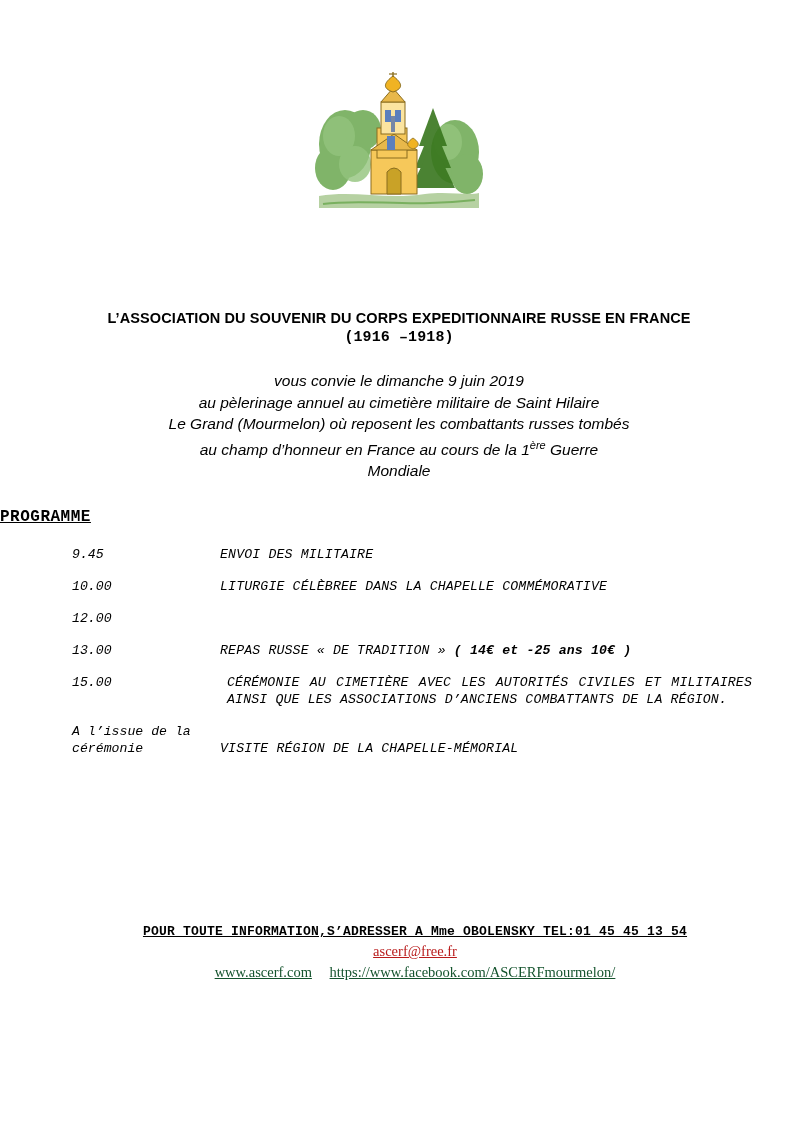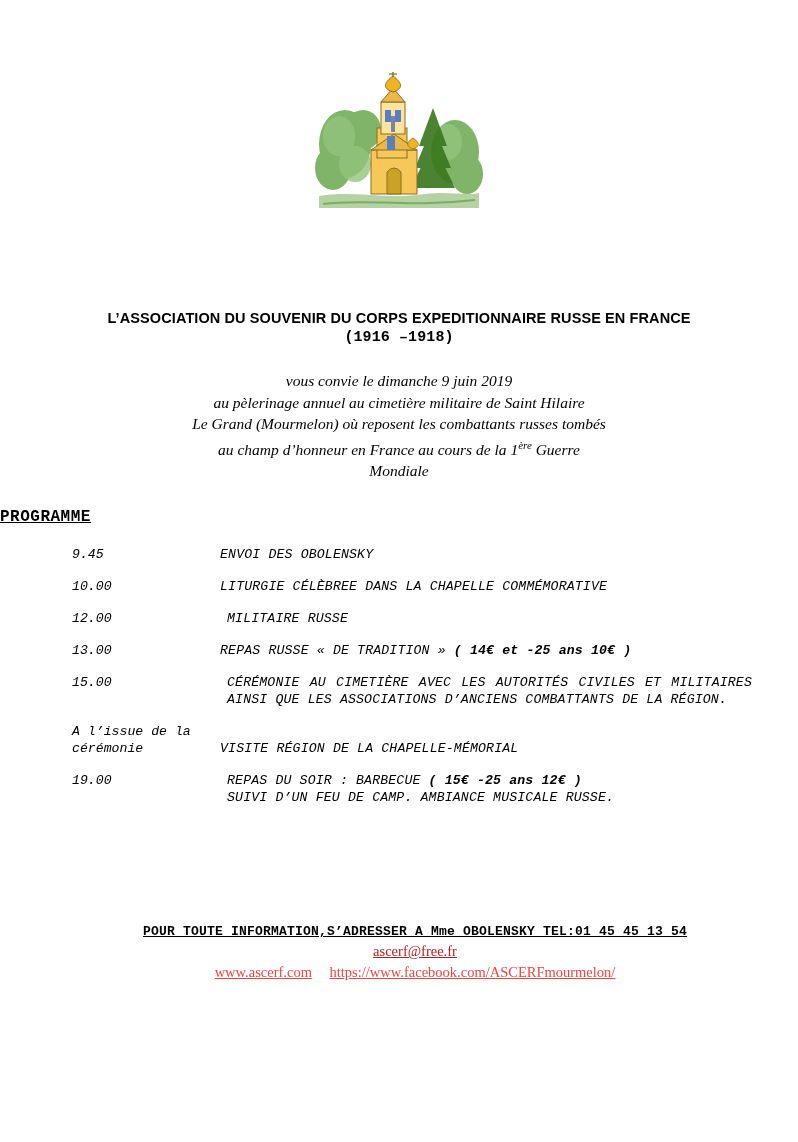--- a/index.html
+++ b/index.html
@@ -56,21 +56,21 @@
     font-size: 15px;
   }
 
   
   .intro {
     position: absolute;
     top: 370px;
     left: 72px;
     width: 654px;
     text-align: center;
-    font-family: Liberation Serif, serif;
+    font-family: Liberation Sans, sans-serif;
     font-style: italic;
     font-size: 15.5px;
     line-height: 21.5px;
   }
   .intro .l1, .intro .l2 { display: block; }
   .intro .l3, .intro .l4, .intro .l5, .intro .l6 { display: block; }
   .intro sup { font-size: 11px; vertical-align: super; }
 
   
   .prog-title {
@@ -146,21 +146,21 @@
     font-size: 14.5px;
     color: #b91c1c;
     text-decoration: underline;
   }
   .footer .links {
     margin-top: 4px;
     font-family: "Liberation Serif", serif;
     font-size: 14.5px;
   }
   .footer .links a {
-    color: #ef4444;
+    color: #14532d;
     margin: 0 7px;
   }
 </style>
 </head>
 <body>
 
 <div class="page">
 
   <div class="logo-wrap">
     <div class="logo-box">
@@ -232,32 +232,31 @@
     <span class="l5"><span>au champ d’honneur en France au cours de la 1</span><sup>ère</sup><span> Guerre</span></span>
     <span class="l6">Mondiale</span>
   </div>
 
   <div class="prog-title">PROGRAMME</div>
 
   <div class="programme">
 
     <div class="row">
       <div class="time">9.45</div>
-      <div class="desc">ENVOI DES OBOLENSKY</div>
+      <div class="desc">ENVOI DES MILITAIRE</div>
     </div>
 
     <div class="row">
       <div class="time">10.00</div>
       <div class="desc">LITURGIE CÉLÈBREE DANS LA CHAPELLE COMMÉMORATIVE</div>
     </div>
 
     <div class="row">
       <div class="time">12.00</div>
       <div class="desc">
-        <span class="sub">MILITAIRE RUSSE</span>
       </div>
     </div>
 
 
     <div class="row">
       <div class="time">13.00</div>
       <div class="desc"><span>REPAS RUSSE « DE TRADITION » </span><span class="bold">( 14€ et -25 ans  10€ )</span></div>
     </div>
 
     <div class="row just">
@@ -266,27 +265,20 @@
     </div>
 
     <div class="row">
       <div class="time">
         <span class="tl">A l’issue de la</span>
         <span class="tl">cérémonie</span>
       </div>
       <div class="desc" style="align-self:flex-end;">VISITE RÉGION DE LA CHAPELLE-MÉMORIAL</div>
     </div>
 
-    <div class="row">
-      <div class="time">19.00</div>
-      <div class="desc">
-        <span class="sub"><span>REPAS DU SOIR : BARBECUE </span><span class="bold">( 15€  -25 ans 12€ )</span></span>
-        <span class="sub">SUIVI D’UN FEU DE CAMP. AMBIANCE MUSICALE RUSSE.</span>
-      </div>
-    </div>
 
   </div>
 
   <div class="footer">
     <div class="contact">POUR TOUTE INFORMATION,S’ADRESSER A Mme OBOLENSKY TEL:01 45 45 13 54</div>
     <div class="mail">ascerf@free.fr</div>
     <div class="links">
       <a href="#">www.ascerf.com</a>
       <a href="#">https://www.facebook.com/ASCERFmourmelon/</a>
     </div>

